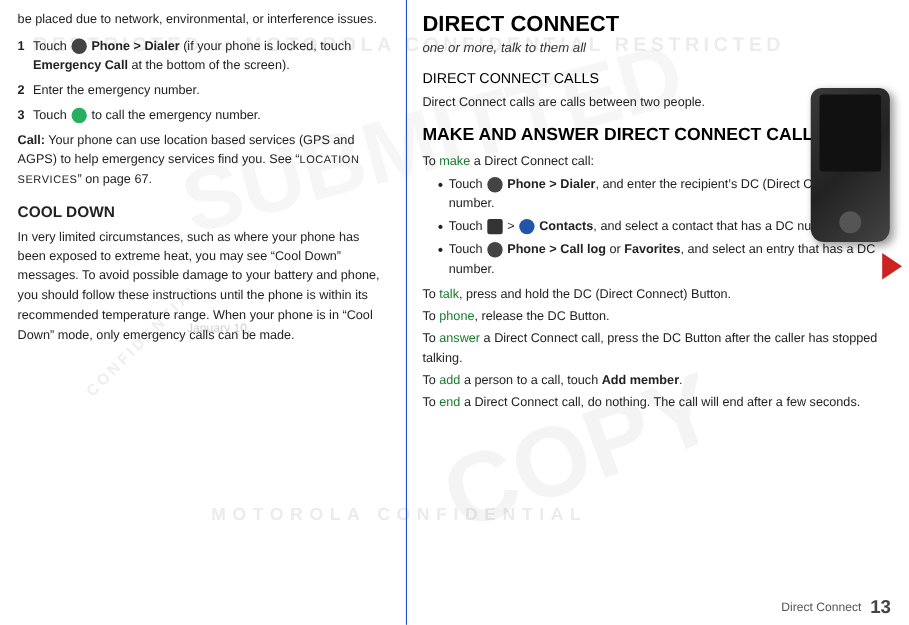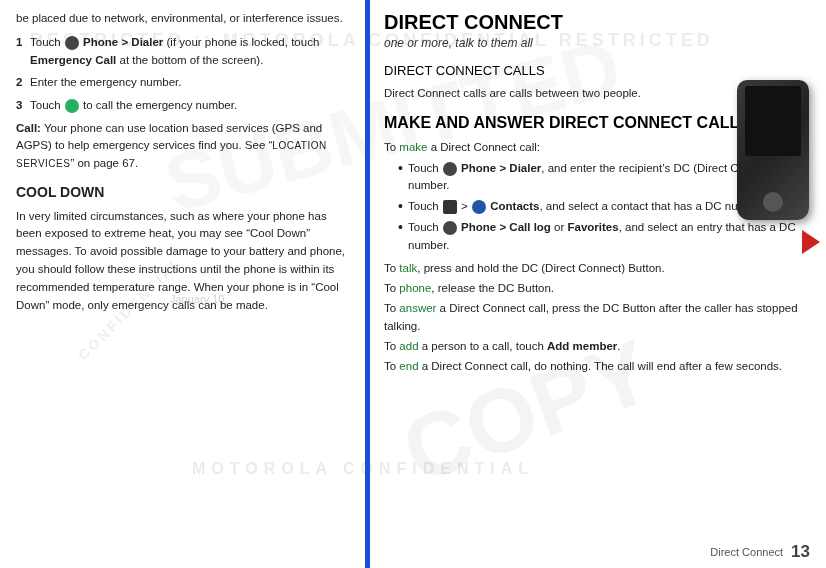--- a/index.html
+++ b/index.html
@@ -73,21 +73,21 @@
       width: 826px;
       height: 568px;
       position: relative;
       z-index: 1;
     }
 
     
     .left-col {
       width: 370px;
       padding: 10px 16px 10px 16px;
-      border-right: 5px solid #1d4ed8;
+      border-right: 1px solid #1d4ed8;
       font-size: 11.5px;
       line-height: 1.55;
       color: #222;
       position: relative;
     }
 
     .left-col p {
       margin-bottom: 6px;
     }
 

